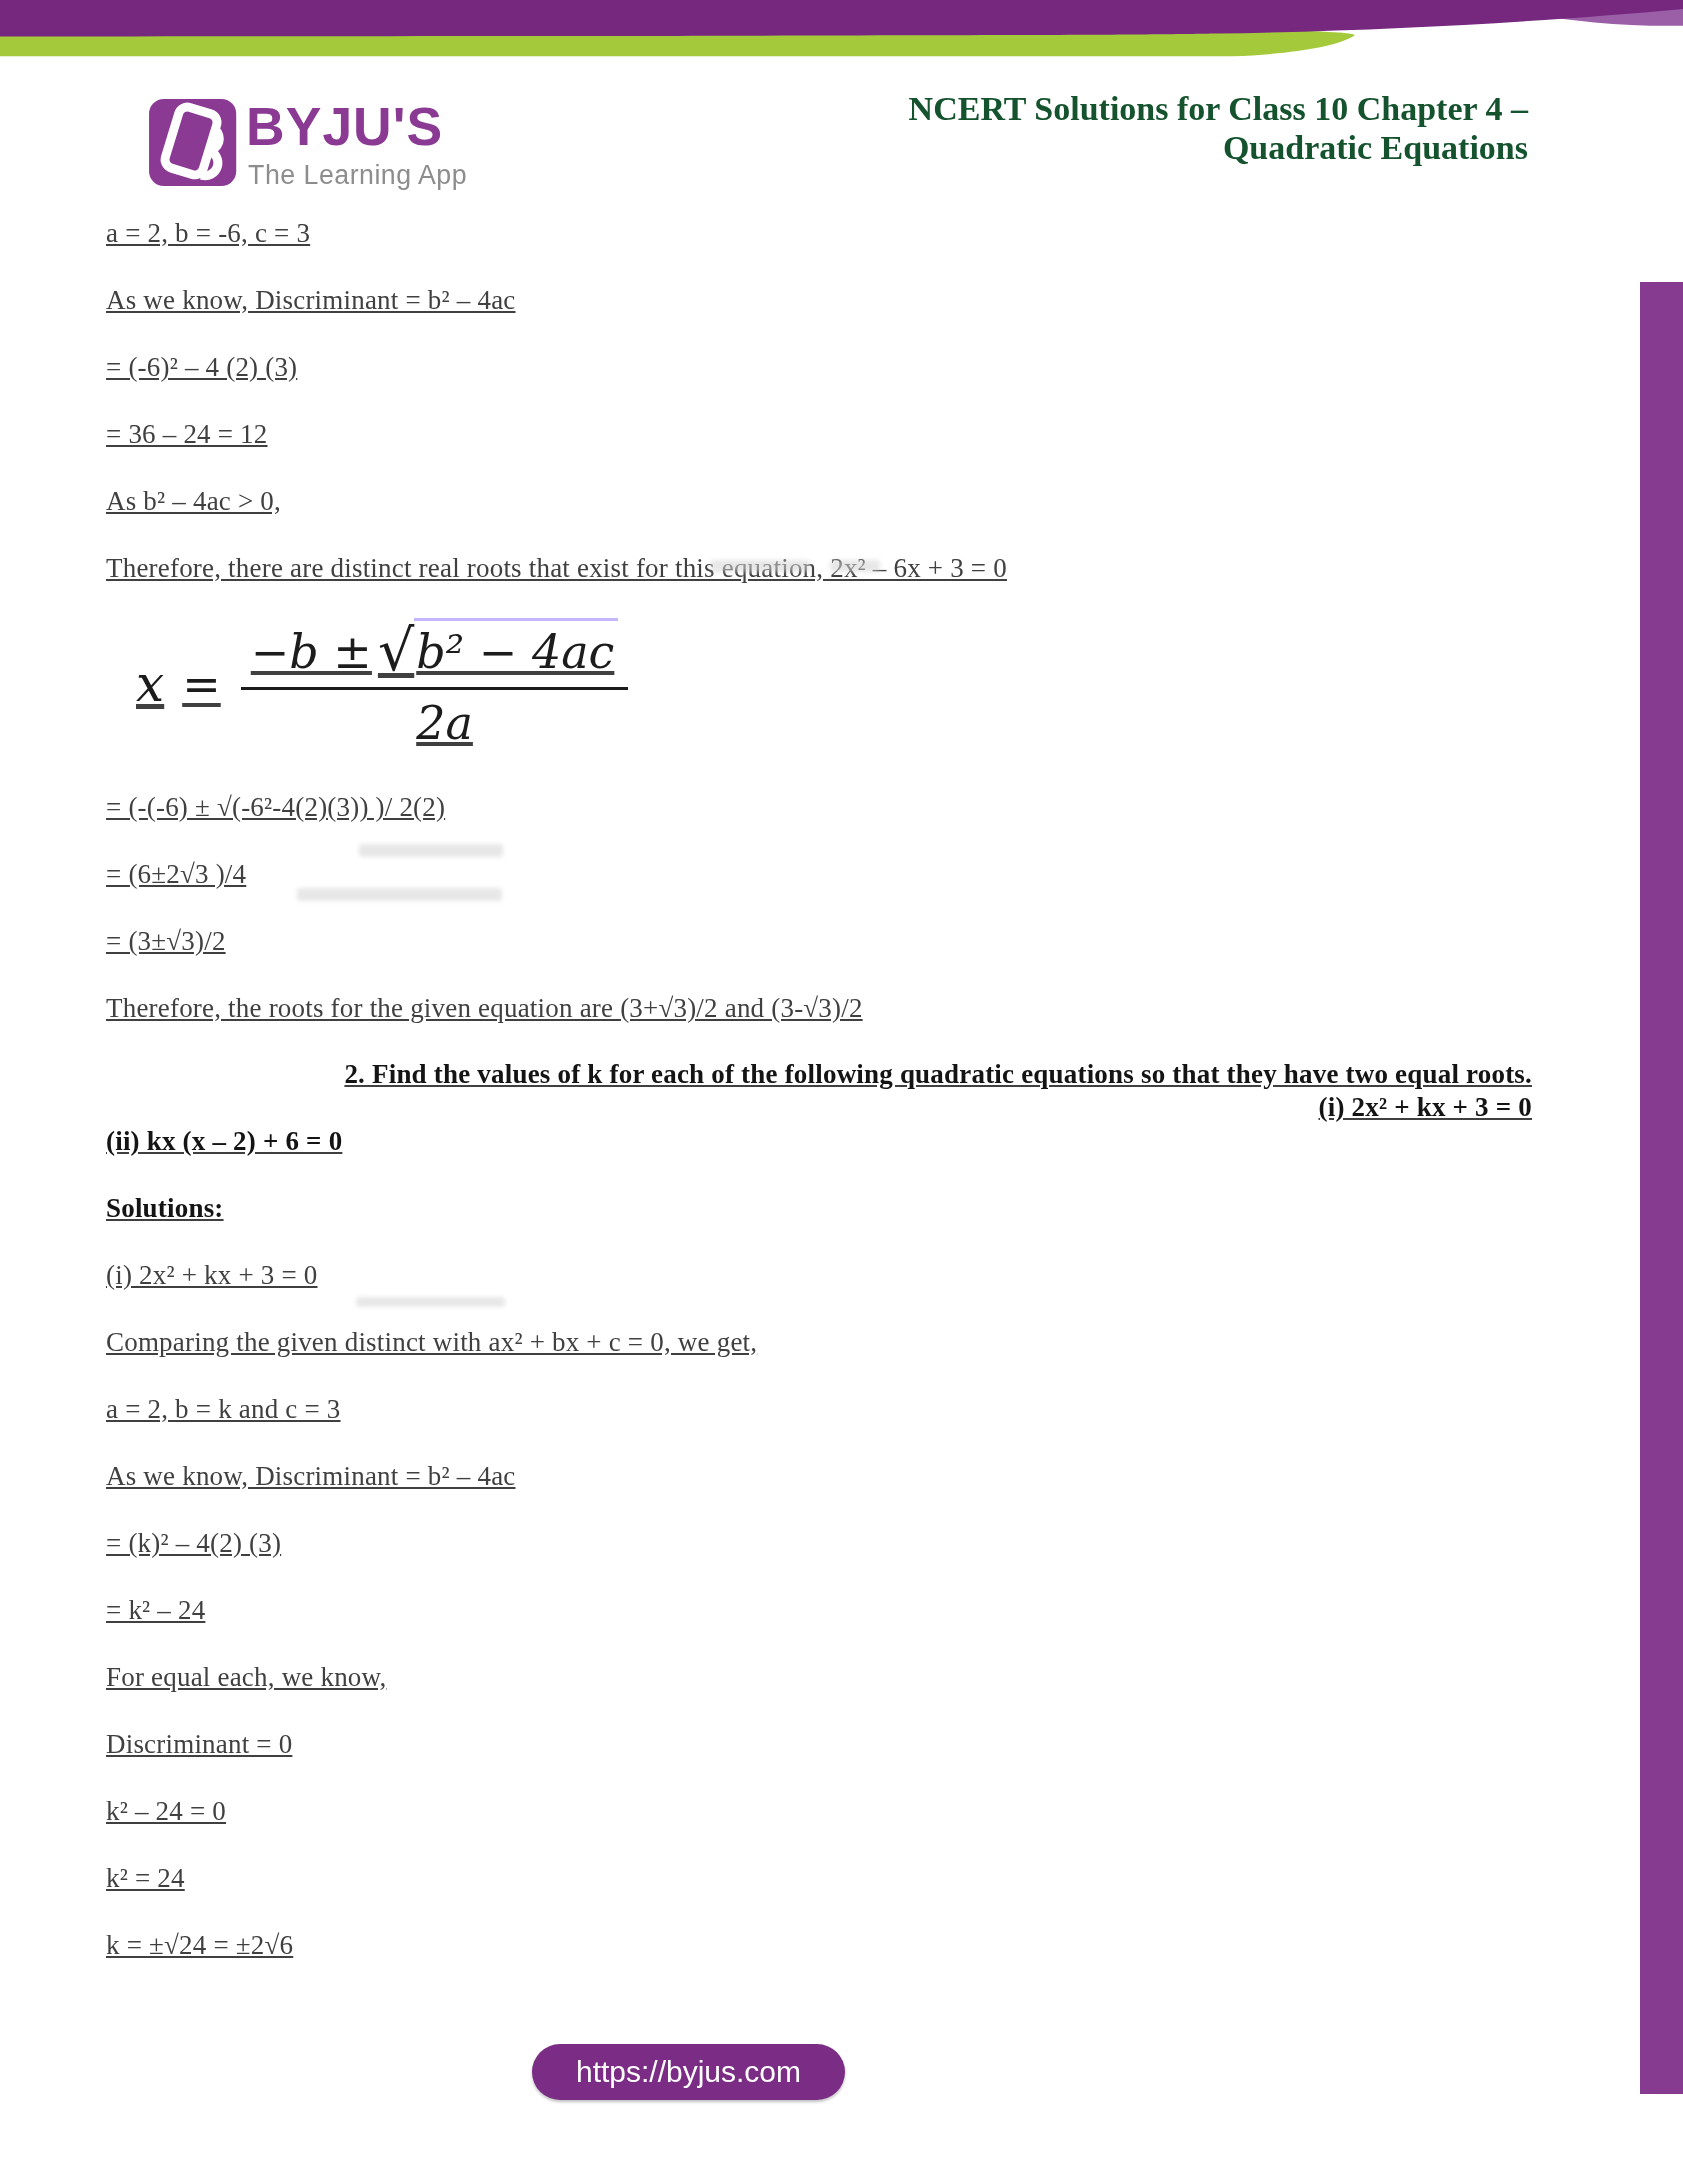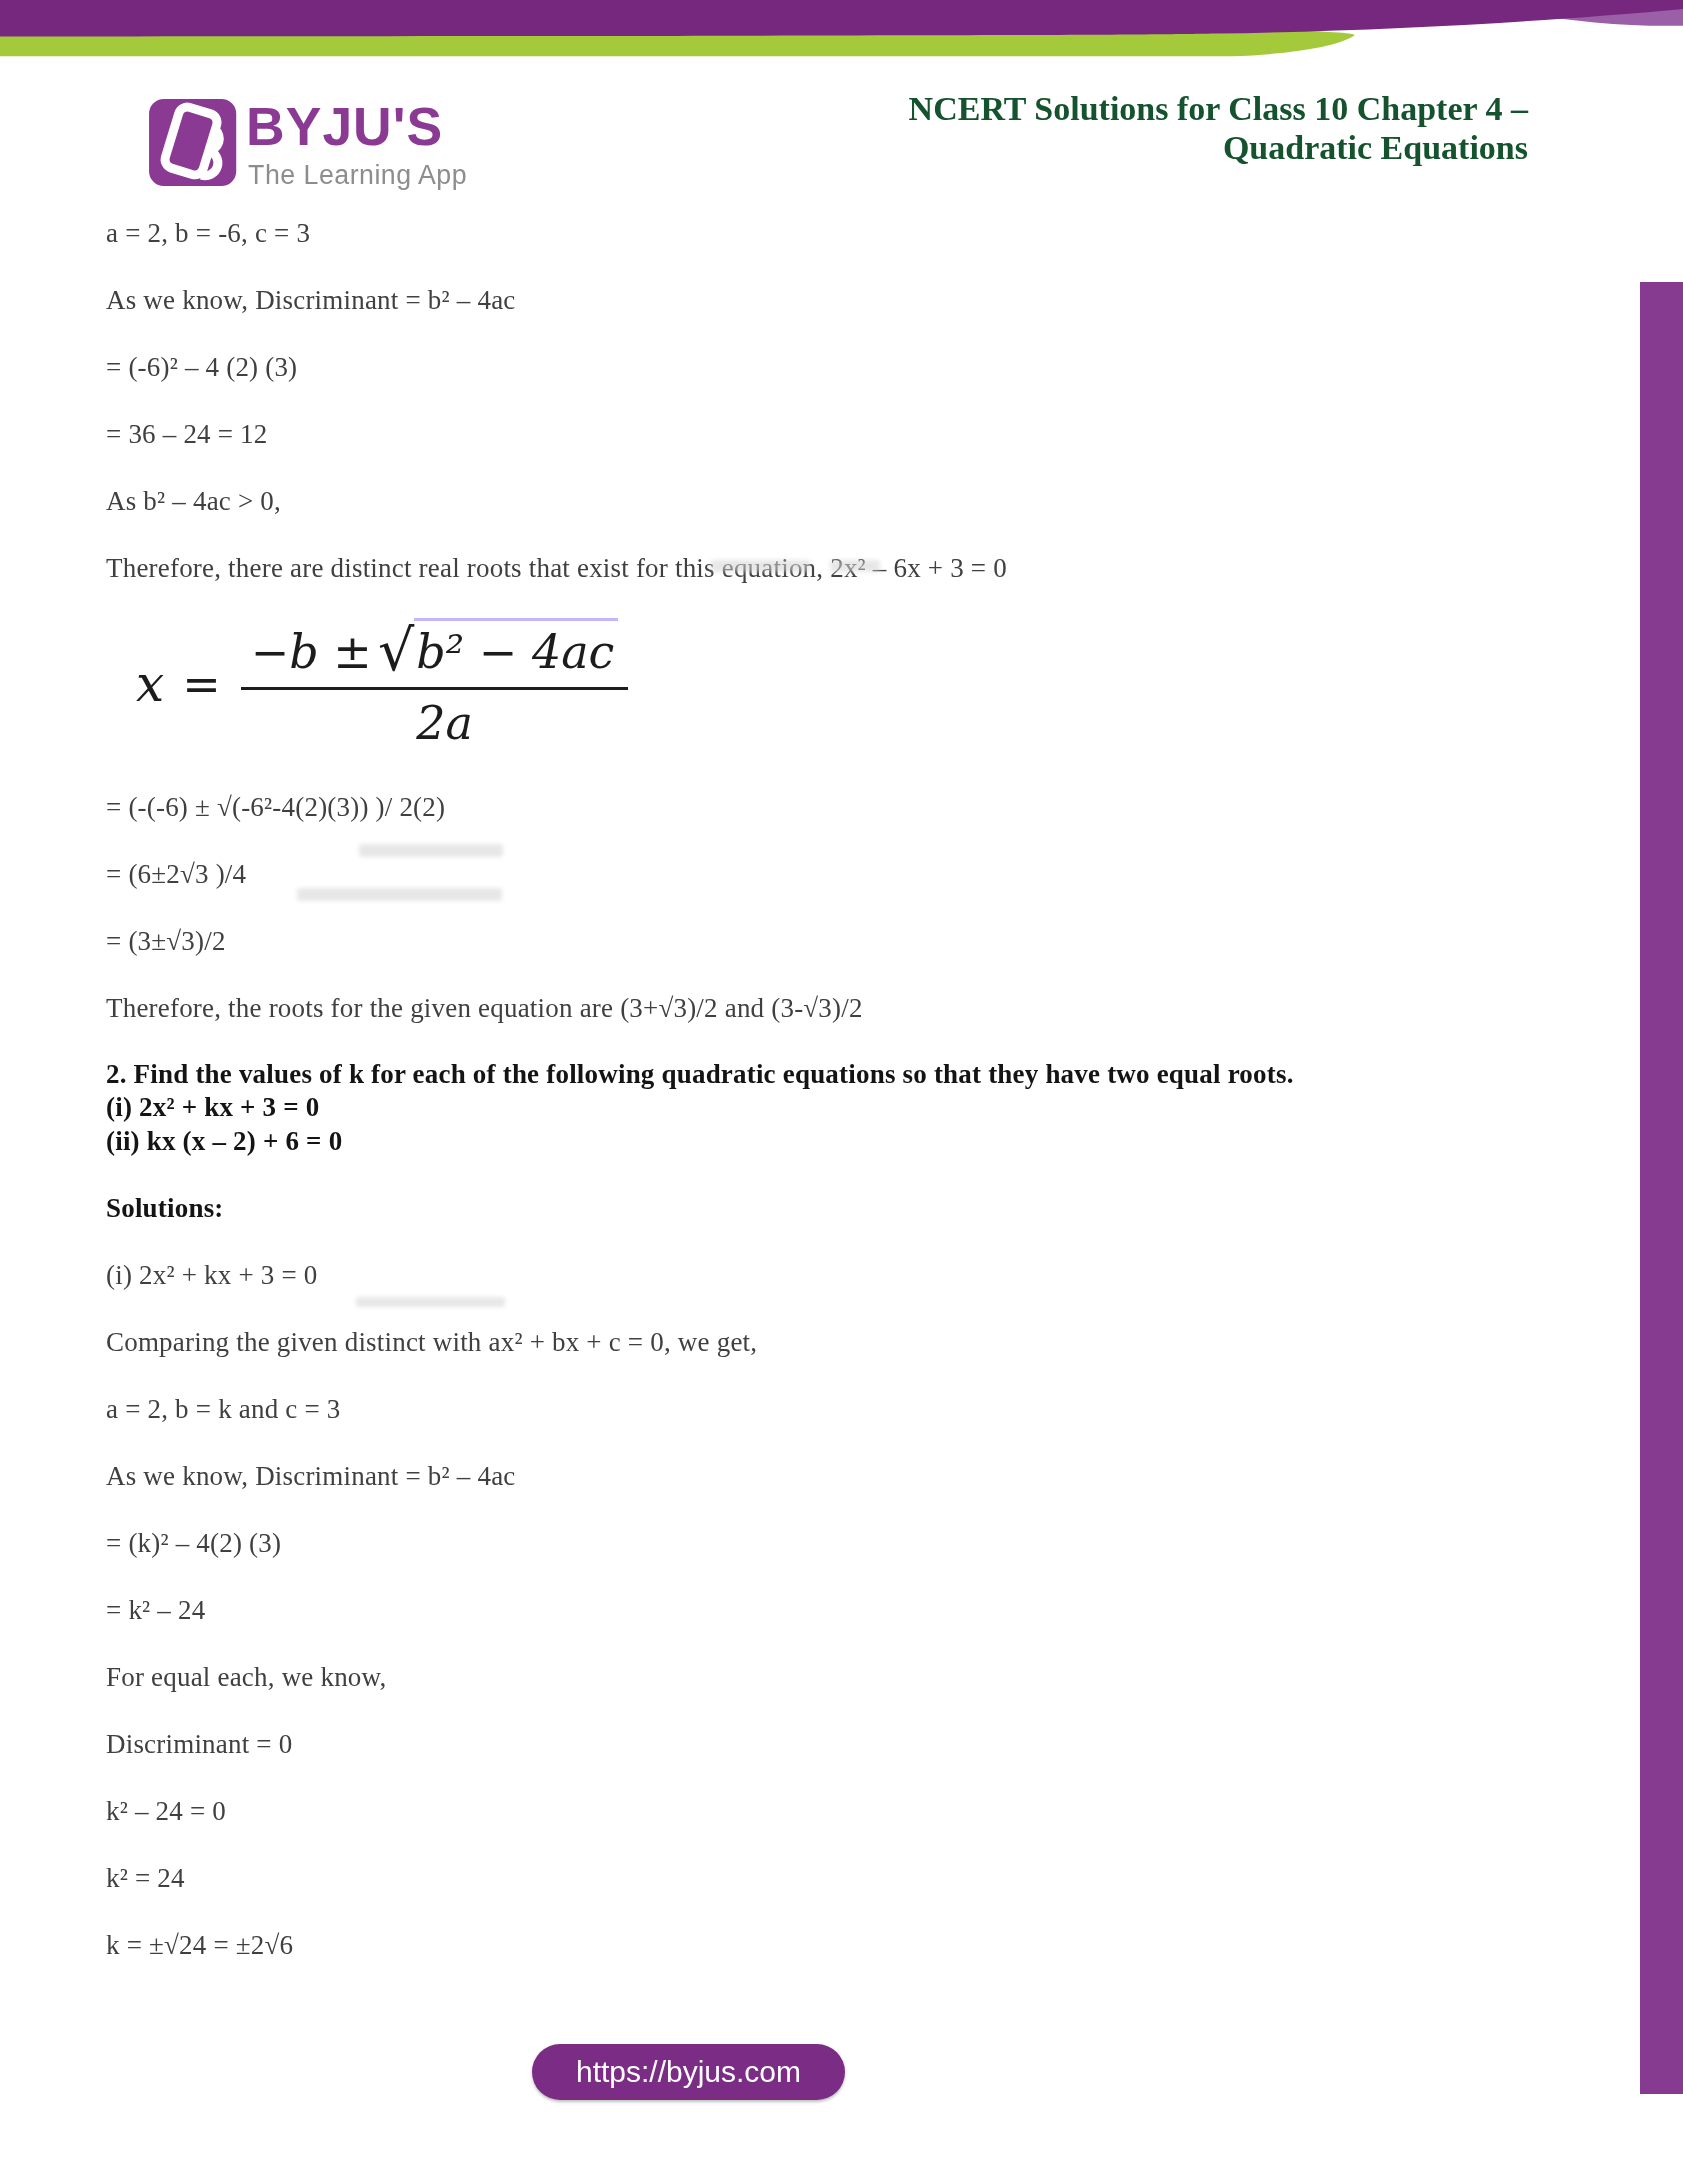--- a/index.html
+++ b/index.html
@@ -11,24 +11,24 @@
 
   
   .logo{position:absolute;left:147px;top:92px;width:327px;height:104px;}
 
   
   .doc-title{position:absolute;top:89px;right:155px;text-align:right;
              font-weight:bold;font-size:34px;line-height:39px;color:#14532d;
              font-family:"Liberation Serif", serif;}
 
   
-  .content{position:absolute;left:106px;top:216px;width:1426px;color:#404040;}
+  .content{position:absolute;left:106px;top:216px;width:1426px;color:#404040;text-decoration:underline;}
   .line{margin:0 0 33px 0;font-size:27px;line-height:34px;letter-spacing:0.2px;}
   .line.bold{font-weight:bold;color:#141414;}
-  .line.tight{margin-bottom:0;line-height:33px;}
+  .line.tight{margin-bottom:0;line-height:33px;text-align:right;}
   .line.gap-top{margin-top:16px;}
 
   
   .formula{display:flex;align-items:center;margin:28px 0 40px 30px;
            font-family:"DejaVu Serif", serif;font-style:italic;color:#1c1c1c;}
   .f-x{font-size:50px;}
   .f-eq{font-size:46px;font-style:normal;margin:0 20px 0 18px;}
   .frac{display:inline-flex;flex-direction:column;align-items:center;}
   .num{display:inline-flex;align-items:flex-end;font-size:46px;
        border-bottom:3px solid #1c1c1c;padding:0 10px 8px 10px;}

